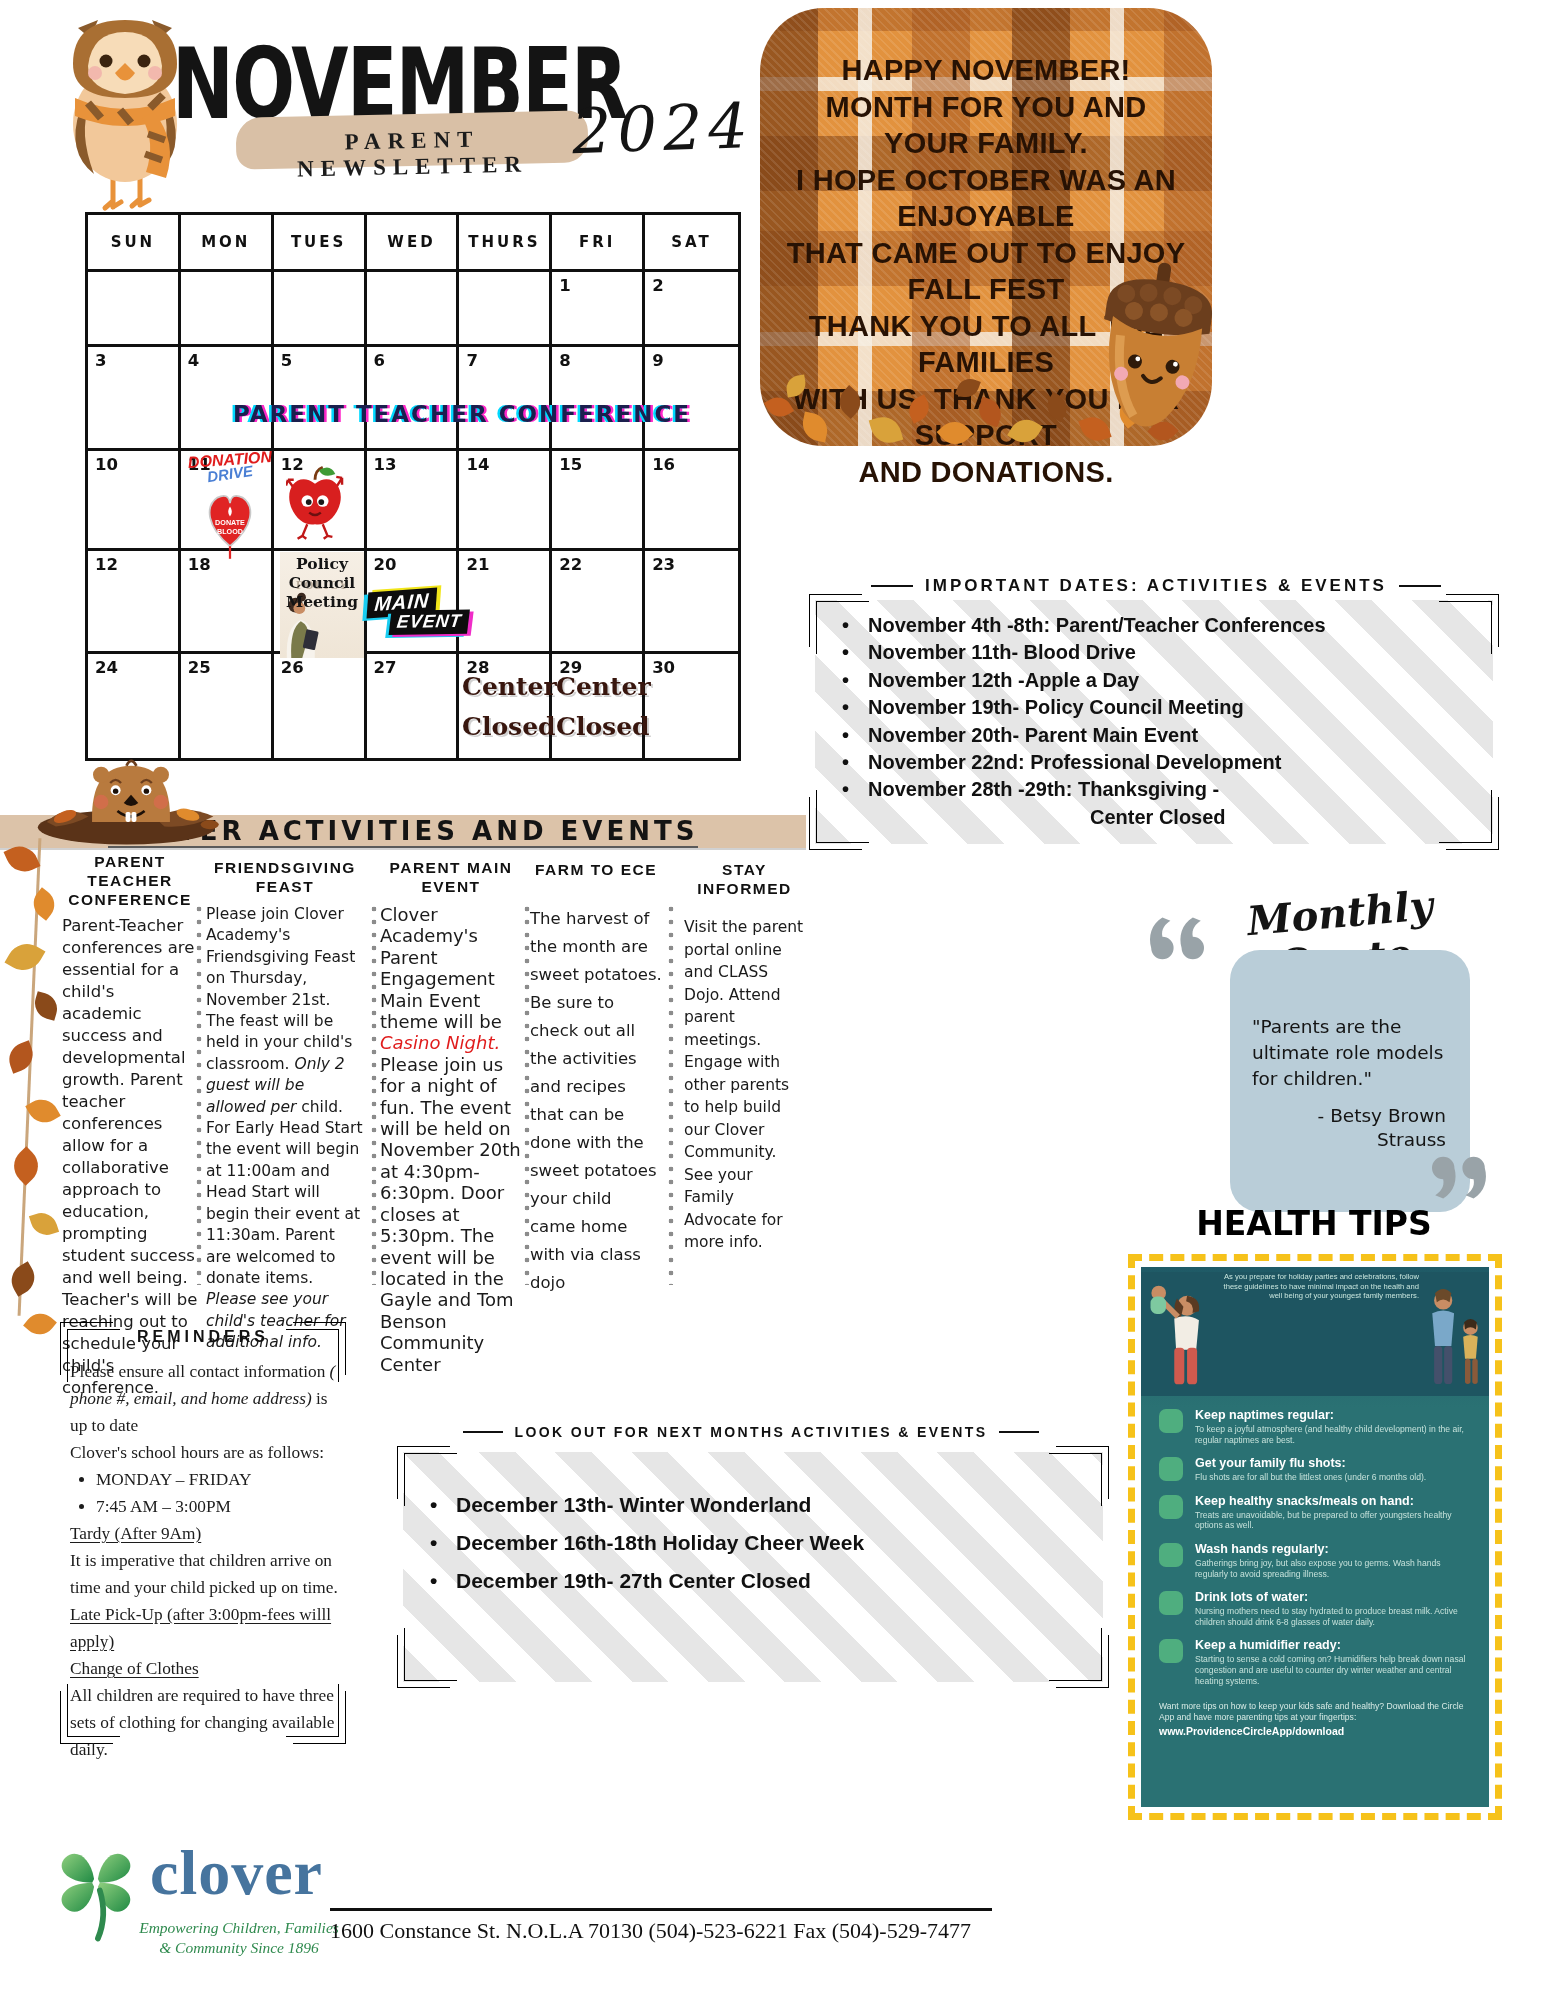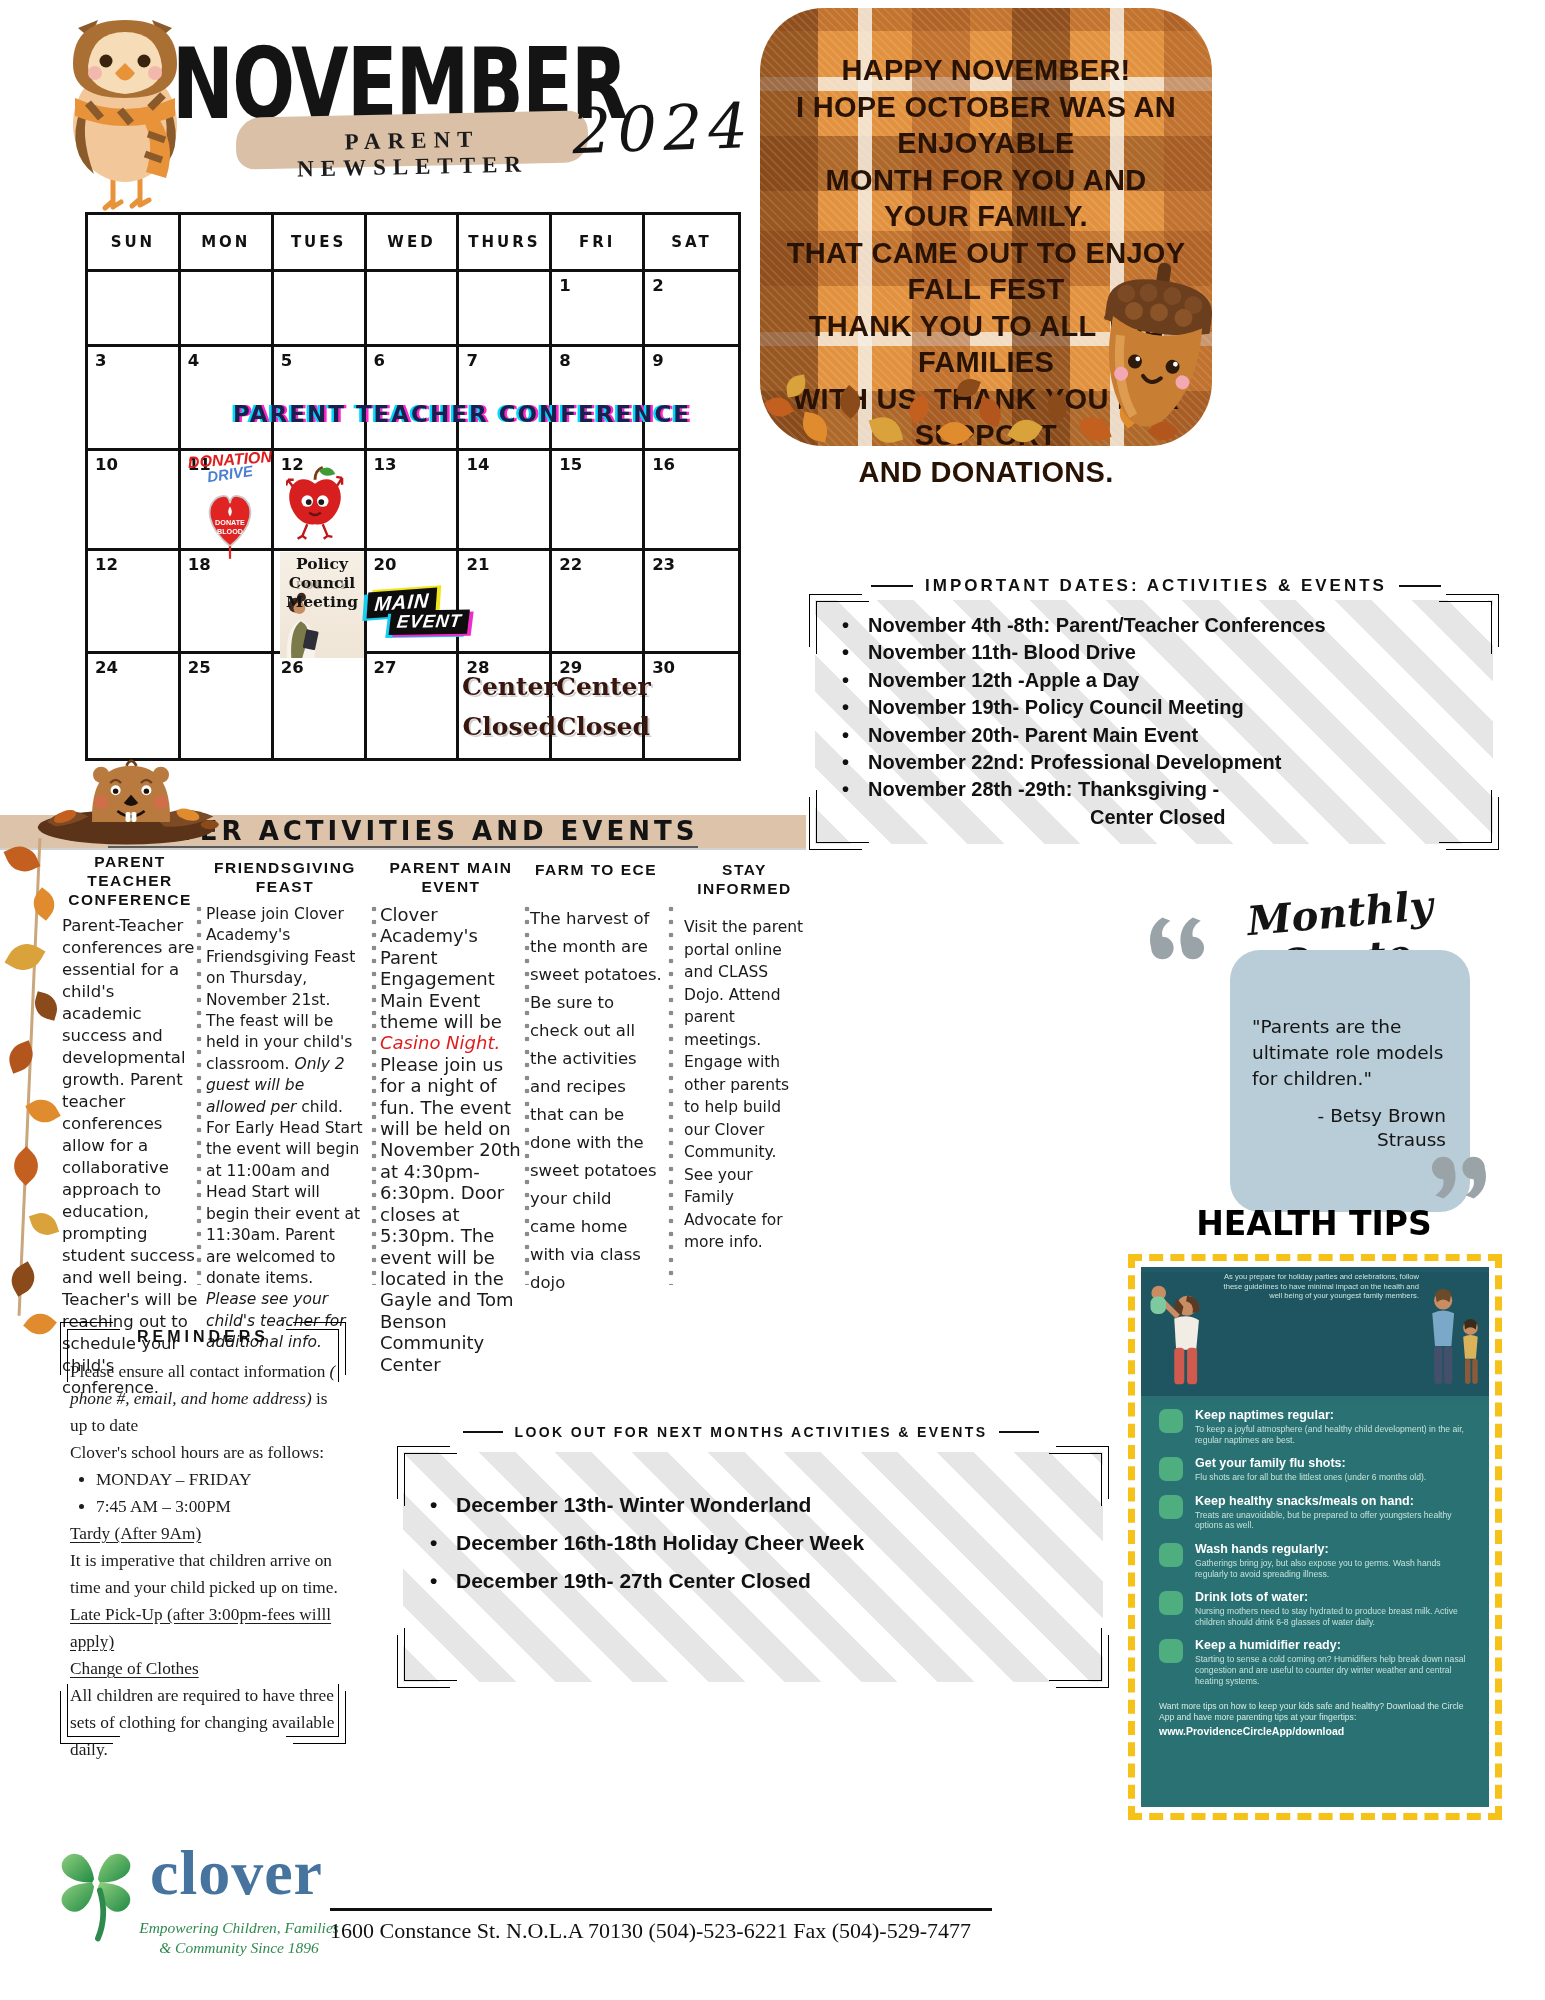--- a/index.html
+++ b/index.html
@@ -40,21 +40,21 @@
      font-weight:700;font-family:"Liberation Serif",serif;}
   .pol-text{position:absolute;left:0;top:2px;width:100%;text-align:center;font-family:"DejaVu Serif",serif;
      font-weight:700;font-size:15.5px;line-height:19px;color:#141414;}
   .pol-person{position:absolute;left:0;bottom:0;width:46px;height:66px;}
   .me{position:absolute;left:280px;top:374px;width:100px;display:flex;flex-direction:column;transform:rotate(-4deg);}
   .me .m1{align-self:flex-start;background:#0d0d0d;color:#fff;font-style:italic;font-weight:900;font-size:20px;
      letter-spacing:1px;padding:1px 7px 2px;transform:skewX(-8deg);box-shadow:-4px 2px 0 #19cdf2,4px -2px 0 #f2e61b;}
   .me .m2{align-self:flex-end;margin-top:-4px;background:#0d0d0d;color:#fff;font-style:italic;font-weight:900;
      font-size:18px;letter-spacing:1px;padding:1px 7px 2px;transform:skewX(-8deg) rotate(3deg);
      box-shadow:4px 2px 0 #f02cc8,-3px 3px 0 #19cdf2;}
-  .closed{position:absolute;width:94px;text-align:right;top:452px;font-family:"DejaVu Serif",serif;
+  .closed{position:absolute;width:94px;text-align:left;top:452px;font-family:"DejaVu Serif",serif;
      font-weight:700;font-size:25px;line-height:40px;color:#38160e;text-shadow:2px 2px 0 rgba(0,0,0,.18);}
   .c28{left:374px;} .c29{left:468px;}
   
   .plaid{position:absolute;left:760px;top:8px;width:452px;height:438px;border-radius:64px;background-color:#e2923e;
      background-image:
        repeating-linear-gradient(45deg, rgba(255,255,255,.10) 0 2px, transparent 2px 6px),
        repeating-linear-gradient(90deg, rgba(122,62,20,.70) 0 58px, transparent 58px 98px, rgba(246,238,226,.85) 98px 112px, transparent 112px 152px, rgba(160,82,30,.5) 152px 210px, transparent 210px 252px),
        repeating-linear-gradient(0deg, rgba(122,62,20,.5) 0 55px, transparent 55px 100px, rgba(246,238,226,.8) 100px 114px, transparent 114px 160px, rgba(150,75,25,.42) 160px 215px, transparent 215px 255px);}
   .plaid-text{position:absolute;left:20px;right:20px;top:44px;text-align:center;font-weight:800;
      font-size:29px;line-height:36.5px;color:#271204;letter-spacing:.3px;}
@@ -389,22 +389,22 @@
       <div class="closed c29">
         <span>Center</span><br><span>Closed</span>
       </div>
     </div>
   </div>
 
   <div class="plaid">
     <div class="plaid-text">
 
     <div>HAPPY NOVEMBER!</div>
+        <div>MONTH FOR YOU AND YOUR FAMILY.</div>
         <div>I HOPE OCTOBER WAS AN ENJOYABLE</div>
-        <div>MONTH FOR YOU AND YOUR FAMILY.</div>
         <div>THAT CAME OUT TO ENJOY FALL FEST</div>
         <div>THANK YOU TO ALL THE FAMILIES</div>
         <div>WITH US. THANK YOU FOR SUPPORT</div>
         <div>AND DONATIONS.</div>
       </div>
   </div>
 
   <svg class="acorn" viewBox="0 0 150 195">
     <g transform="rotate(8 75 97)">
       <rect x="68" y="4" width="13" height="24" rx="6" fill="#5b3316"></rect>

